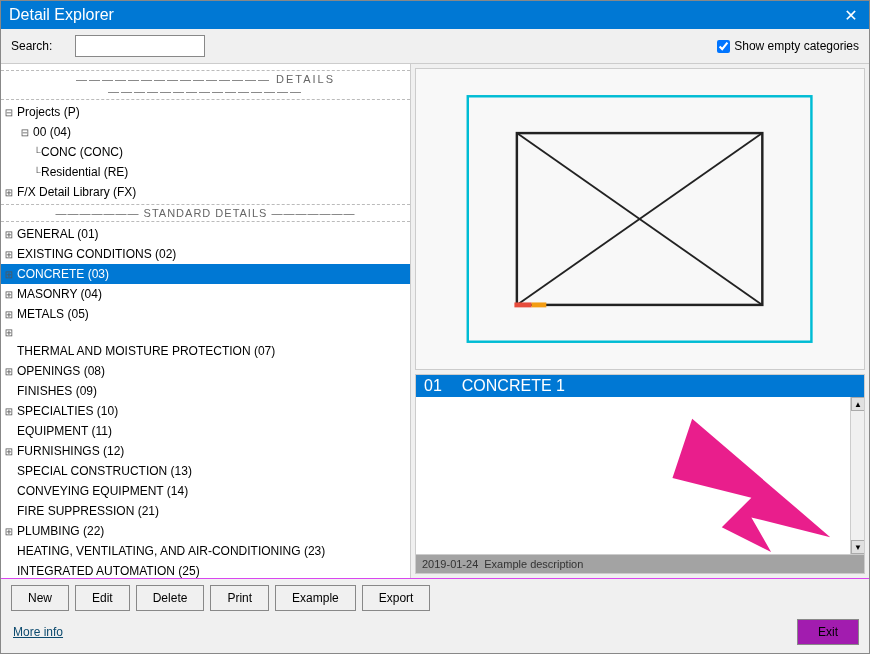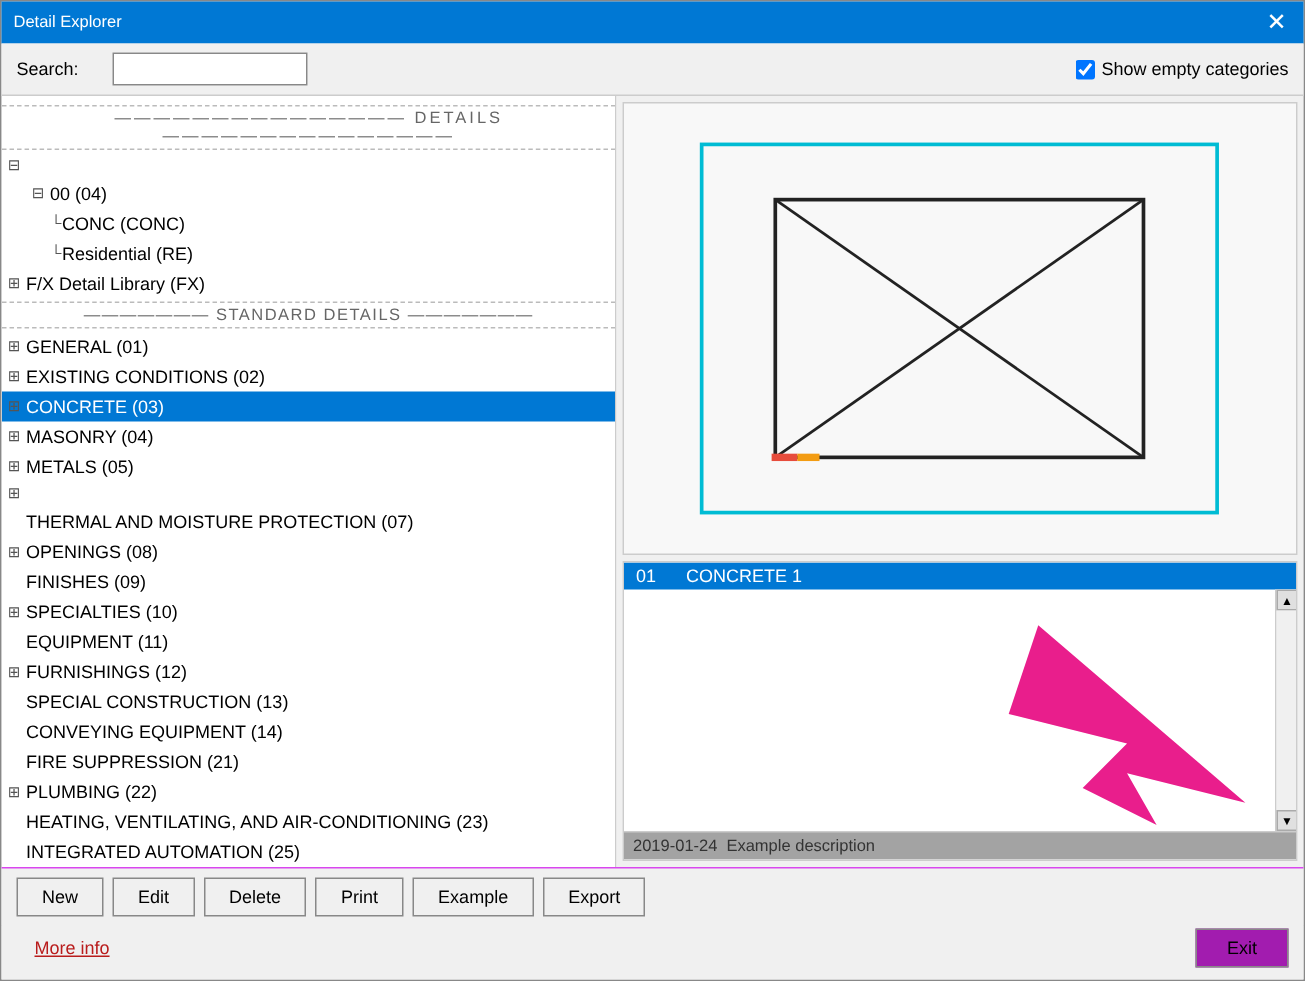--- a/index.html
+++ b/index.html
@@ -27,21 +27,21 @@
       background: #0078d4;
       color: white;
       padding: 4px 8px;
       display: flex;
       justify-content: space-between;
       align-items: center;
       height: 28px;
       flex-shrink: 0;
     }
     .title-bar-title {
-      font-size: 11px;
+      font-size: 16px;
       font-weight: normal;
     }
     .title-bar-close {
       cursor: pointer;
       font-size: 16px;
       width: 20px;
       height: 20px;
       display: flex;
       align-items: center;
       justify-content: center;
@@ -164,21 +164,21 @@
       margin: 0 4px 4px 4px;
       background: white;
       display: flex;
       flex-direction: column;
       overflow: hidden;
     }
     .detail-info-header {
       background: #0078d4;
       color: white;
       padding: 2px 8px;
-      font-size: 12px;
+      font-size: 16px;
       display: flex;
       gap: 20px;
       flex-shrink: 0;
     }
     .detail-info-body {
       flex: 1;
       position: relative;
       overflow: hidden;
     }
     .arrow-svg {
@@ -220,24 +220,24 @@
       padding: 4px 16px;
       font-size: 12px;
       border: 1px solid #888;
       background: #f0f0f0;
       cursor: pointer;
       height: 26px;
       min-width: 52px;
     }
     .more-info {
       font-size: 12px;
-      color: #b91c1c;
+      color: #0c4a6e;
       text-decoration: underline;
       cursor: pointer;
-      margin-left: 12px;
+      margin-left: 2px;
     }
     .exit-btn {
       padding: 4px 20px;
       font-size: 12px;
       border: 1px solid #888;
       background: #a21caf;
       cursor: pointer;
       height: 26px;
     }
     .scrollbar-btn {
@@ -280,20 +280,21 @@
   <div class="main-content">
 
     <div class="left-panel">
       <div class="tree-container">
         <div class="section-header">
           <span style="letter-spacing:2px; color:#666; font-size:11px;margin-top:48px;">——————————————— DETAILS ———————————————</span>
         </div>
 
         <div class="tree-item">
           <span class="expander">⊟</span>
+          <span class="tree-label">Projects (P)</span>
         </div>
         <div class="tree-item">
           <span class="indent" style="width:16px;"></span>
           <span class="expander">⊟</span>
           <span class="tree-label">00 (04)</span>
         </div>
         <div class="tree-item">
           <span class="indent" style="width:32px;"></span>
           <span class="expander" style="width:8px;">└</span>
           <span class="tree-label">CONC (CONC)</span>

